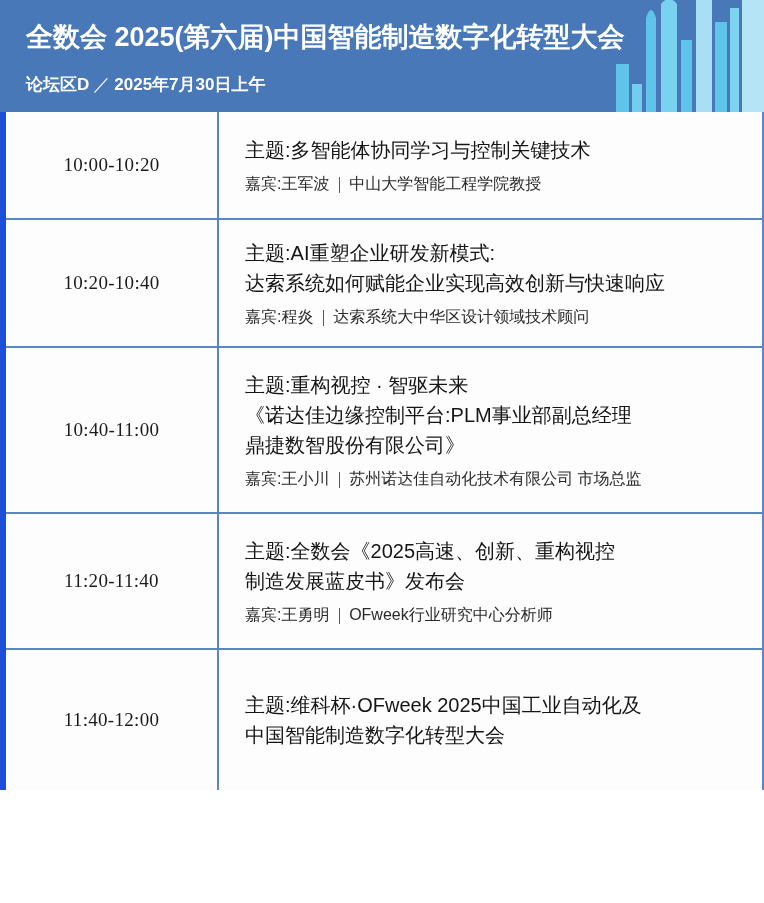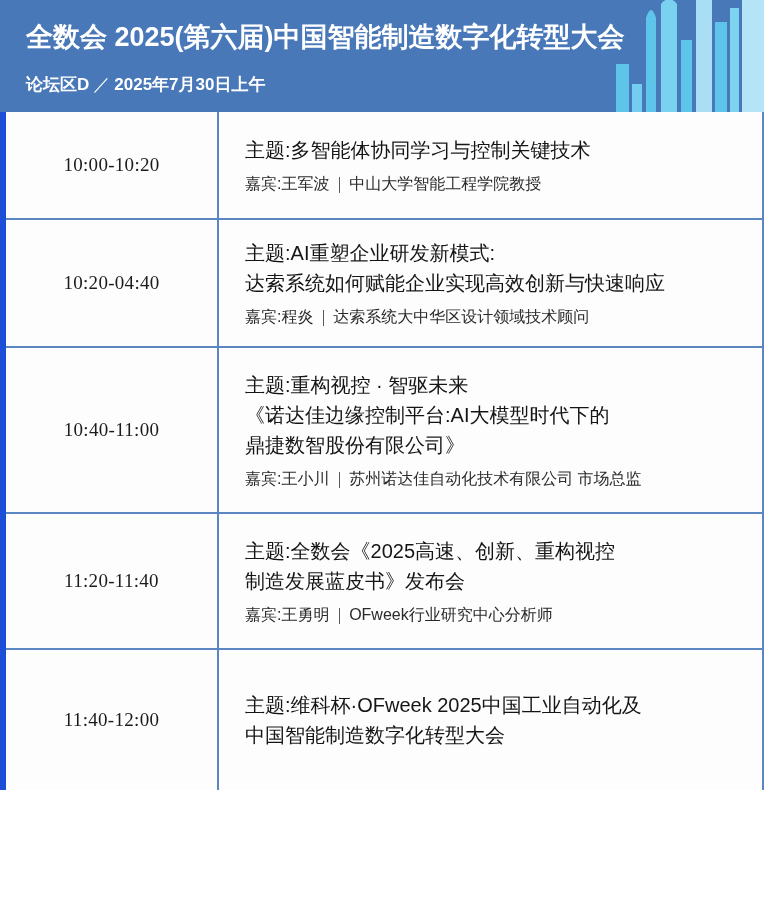--- a/index.html
+++ b/index.html
@@ -152,32 +152,32 @@
   <table class="schedule">
     <tbody>
         <tr class="row" style="height: 107px;">
           <td class="cell-time">10:00-10:20</td>
           <td class="cell-body">
             <div class="title-line">主题:多智能体协同学习与控制关键技术</div>
             <div class="guest-line"><span>嘉宾:王军波</span><span class="bar">｜</span><span>中山大学智能工程学院教授</span></div>
           </td>
         </tr>
         <tr class="row" style="height: 128px;">
-          <td class="cell-time">10:20-04:40</td>
+          <td class="cell-time">10:20-10:40</td>
           <td class="cell-body">
             <div class="title-line">主题:AI重塑企业研发新模式:</div>
             <div class="title-line">达索系统如何赋能企业实现高效创新与快速响应</div>
             <div class="guest-line"><span>嘉宾:程炎</span><span class="bar">｜</span><span>达索系统大中华区设计领域技术顾问</span></div>
           </td>
         </tr>
         <tr class="row" style="height: 166px;">
           <td class="cell-time">10:40-11:00</td>
           <td class="cell-body">
             <div class="title-line">主题:重构视控 · 智驱未来</div>
-            <div class="title-line">《诺达佳边缘控制平台:AI大模型时代下的</div>
+            <div class="title-line">《诺达佳边缘控制平台:PLM事业部副总经理</div>
             <div class="title-line">鼎捷数智股份有限公司》</div>
             <div class="guest-line"><span>嘉宾:王小川</span><span class="bar">｜</span><span>苏州诺达佳自动化技术有限公司 市场总监</span></div>
           </td>
         </tr>
         <tr class="row" style="height: 136px;">
           <td class="cell-time">11:20-11:40</td>
           <td class="cell-body">
             <div class="title-line">主题:全数会《2025高速、创新、重构视控</div>
             <div class="title-line">制造发展蓝皮书》发布会</div>
             <div class="guest-line"><span>嘉宾:王勇明</span><span class="bar">｜</span><span>OFweek行业研究中心分析师</span></div>

